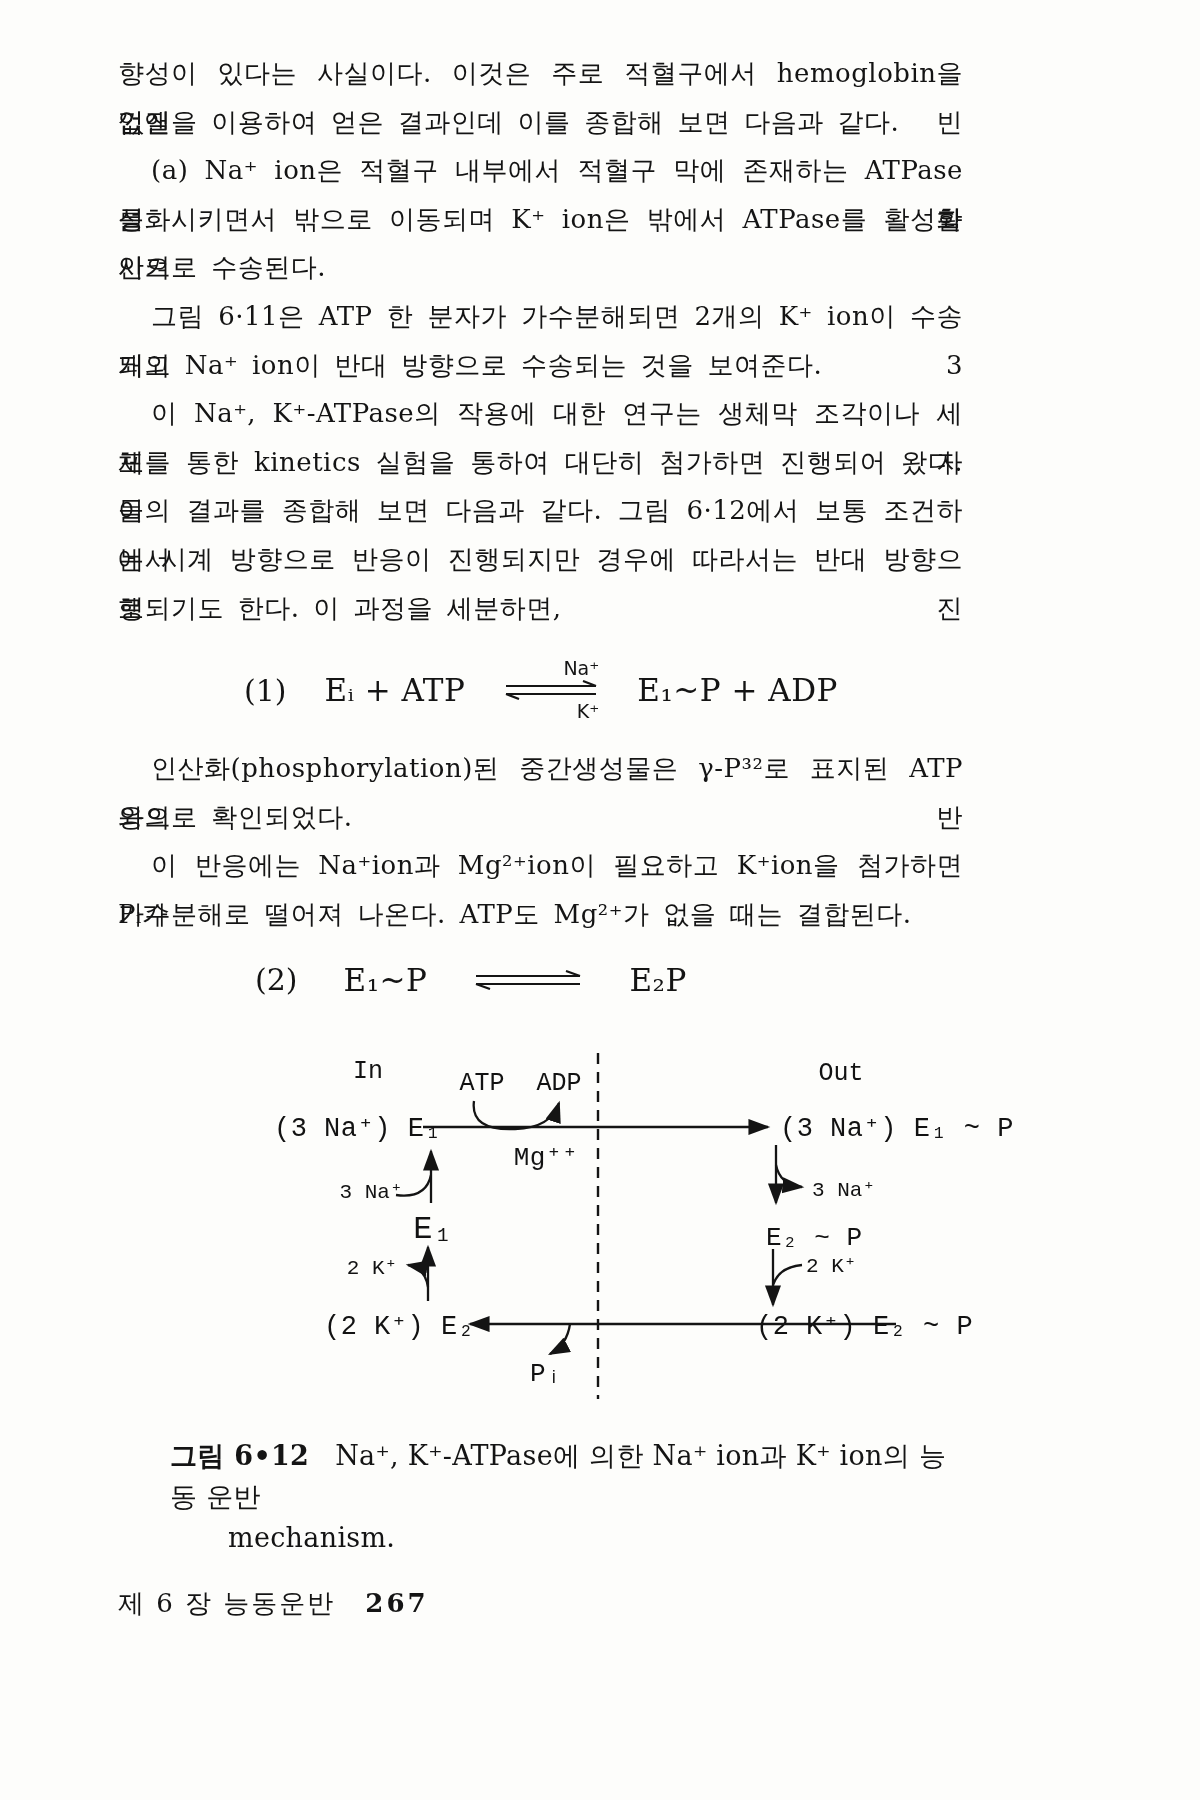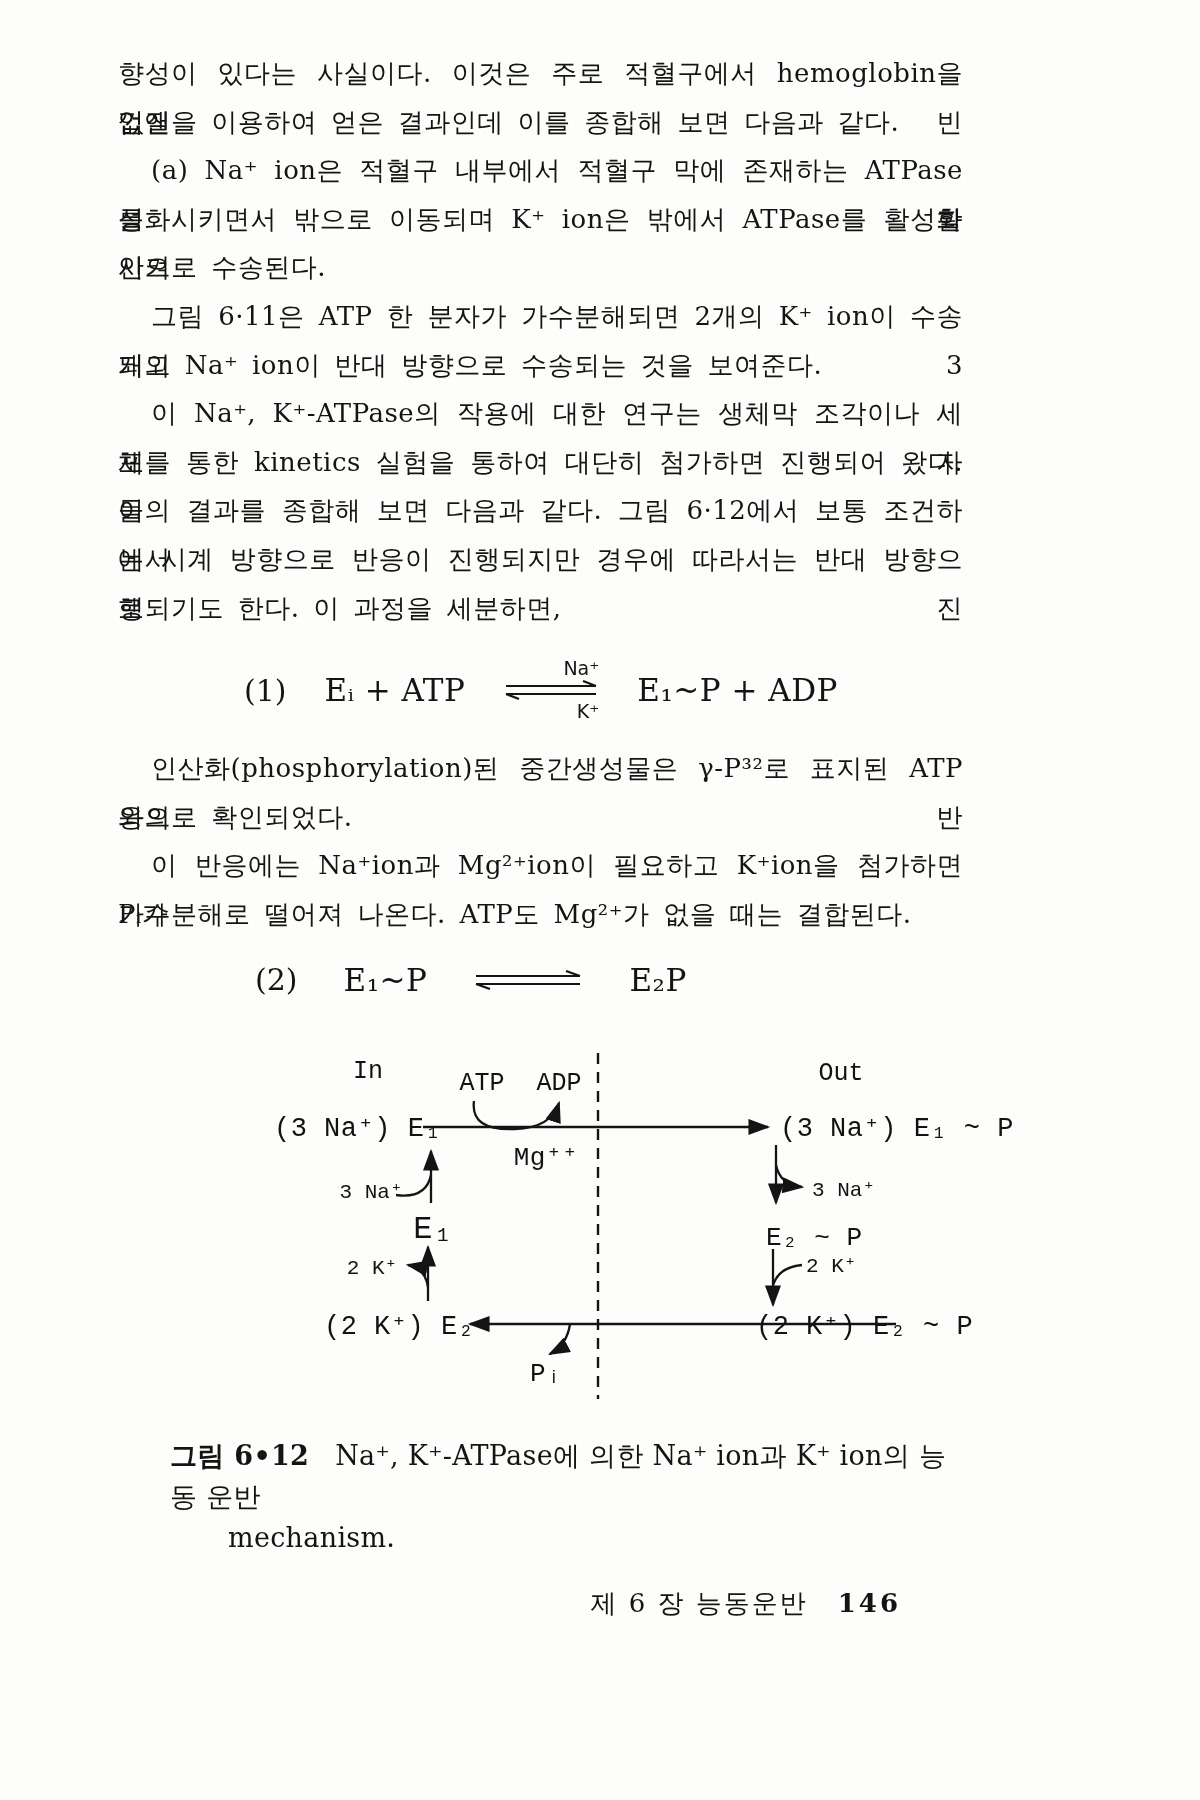--- a/index.html
+++ b/index.html
@@ -37,21 +37,21 @@
   .dlbl{position:absolute;white-space:nowrap;color:#121212}
   .dlbl.center{transform:translateX(-50%)}
   .node{font-size:27px;letter-spacing:.5px}
   .small{font-size:21px}
   .toplab{font-size:25px}
   
   .caption{margin:10px 0 0 52px;font-size:27px;line-height:41px;letter-spacing:.3px}
   .caption .cap-label{font-weight:bold;margin-right:26px}
   .caption .cap2{margin-left:58px}
   .footer{
-    display:flex;justify-content:flex-end;align-items:baseline;gap:30px;
+    display:flex;justify-content:flex-start;align-items:baseline;gap:30px;
     margin-top:28px;padding-right:62px;font-size:26px;letter-spacing:2px;
   }
   .footer .pageno{font-weight:bold;letter-spacing:3px}
 </style>
 </head>
 <body>
 
 <div class="content">
 
   <div>
@@ -149,16 +149,16 @@
 
   <div class="caption">
     <div>
       <span class="cap-label">그림 6•12</span><span>Na⁺, K⁺-ATPase에 의한 Na⁺ ion과 K⁺ ion의 능동 운반</span>
     </div>
     <div class="cap2">mechanism.</div>
   </div>
 
   <div class="footer">
     <span>제 6 장  능동운반</span>
-    <span class="pageno">146</span>
+    <span class="pageno">267</span>
   </div>
 
 </div>
 
 </body></html>

